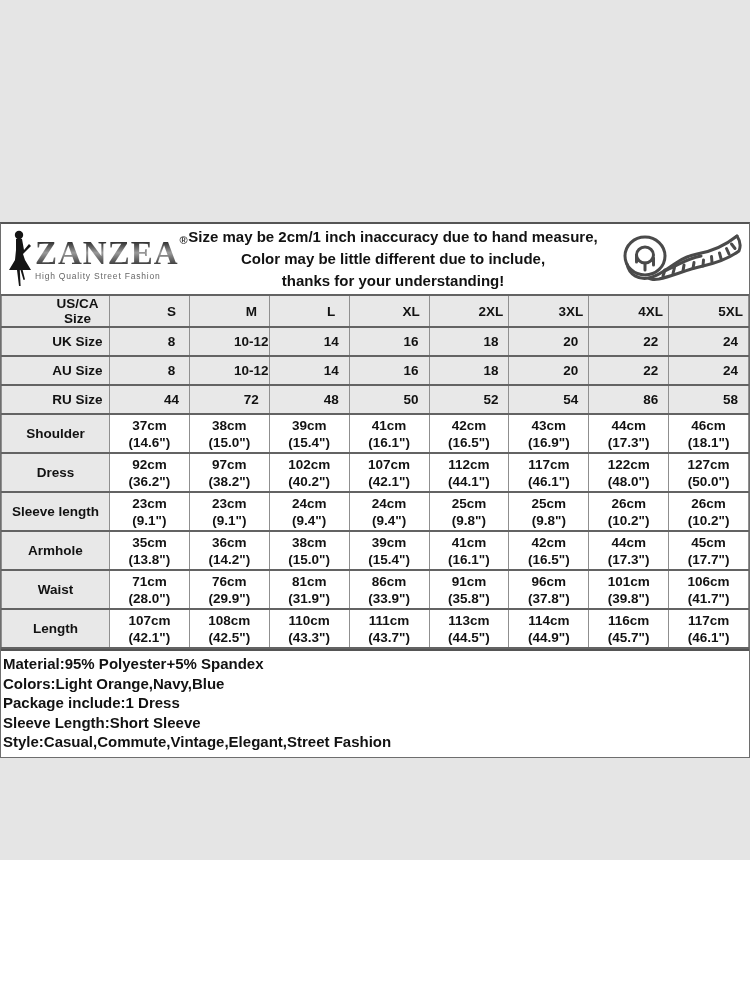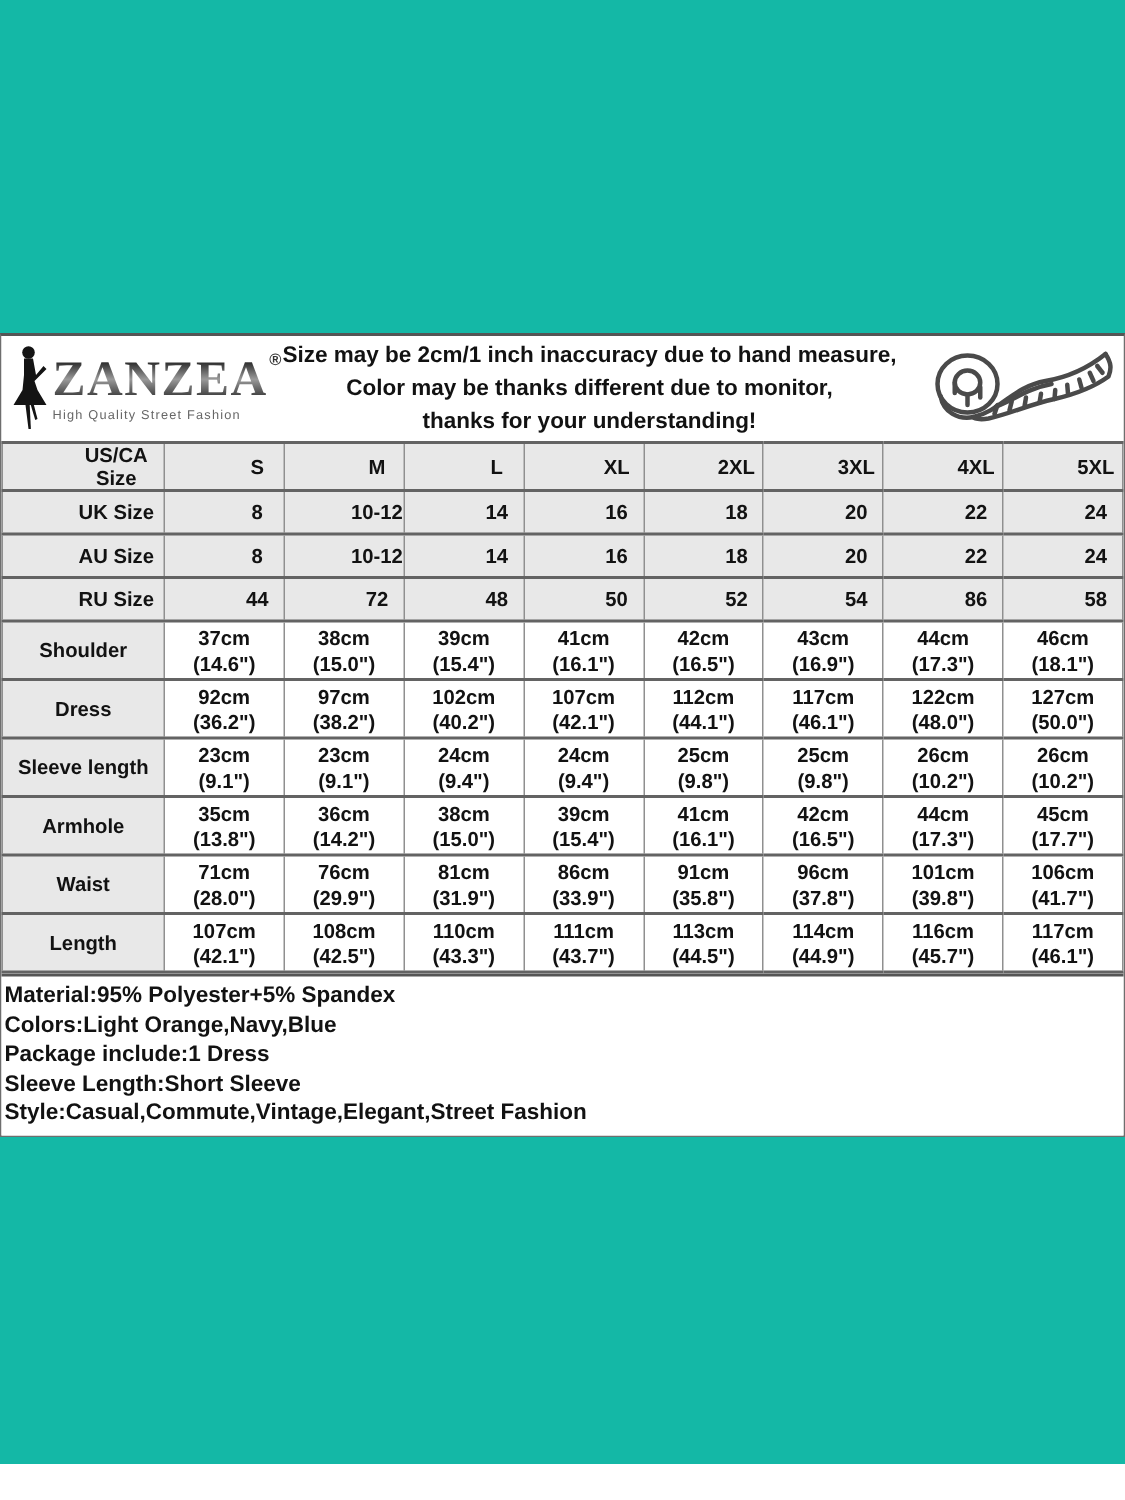--- a/index.html
+++ b/index.html
@@ -1,17 +1,17 @@
 <!DOCTYPE html>
 <html><head>
 <meta charset="utf-8">
 <style>
   html,body{margin:0;padding:0;background:#ffffff;}
   .canvas{
-    position:relative;width:750px;height:976px;background:#14b8a6;
+    position:relative;width:750px;height:860px;background:#e5e5e5;
     font-family:"Liberation Sans",sans-serif;color:#111;overflow:hidden;
   }
   .sheet{
     position:absolute;top:222px;left:0;width:748px;
     border:1px solid #6e6e6e;border-top:2px solid #555;background:#fff;
   }
   
   .header-band{
     display:flex;align-items:center;height:70px;background:#fff;
     padding:0 4px;
@@ -81,21 +81,21 @@
         <div class="logo-textwrap">
           <div class="brand-line">
             <span class="brand">ZANZEA</span>
             <span class="reg">®</span>
           </div>
           <div class="tagline">High Quality Street Fashion</div>
         </div>
       </div>
       <div class="disclaimer">
         <div>Size may be 2cm/1 inch inaccuracy due to hand measure,</div>
-        <div>Color may be thanks different due to monitor,</div>
+        <div>Color may be little different due to include,</div>
         <div>thanks for your understanding!</div>
       </div>
       <svg class="tape" viewBox="0 0 128 62" fill="none" stroke="#4a4a4a" stroke-width="3" stroke-linecap="round" stroke-linejoin="round">
         <ellipse cx="30" cy="28" rx="20" ry="19"></ellipse>
         <ellipse cx="30" cy="27" rx="8.5" ry="8"></ellipse>
         <path d="M21.5 27 L21.5 34"></path>
         <path d="M30 35 L30 42"></path>
         <path d="M38.5 30 L38.5 37"></path>
         <path d="M12 36 C14 47 24 52 34 50 C52 46 60 30 82 26 C100 23 112 16 122 8"></path>
         <path d="M49 43 C62 38 70 31 86 28"></path>

